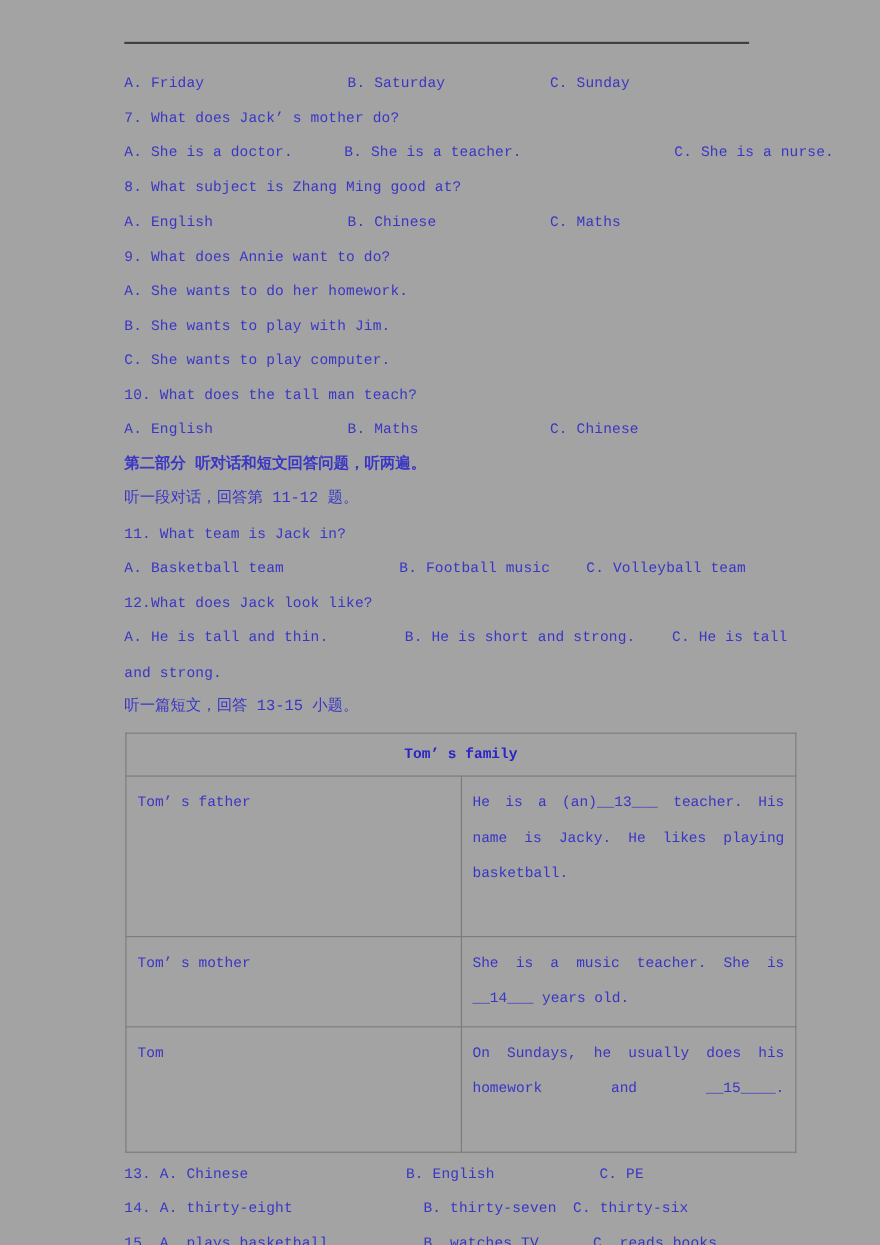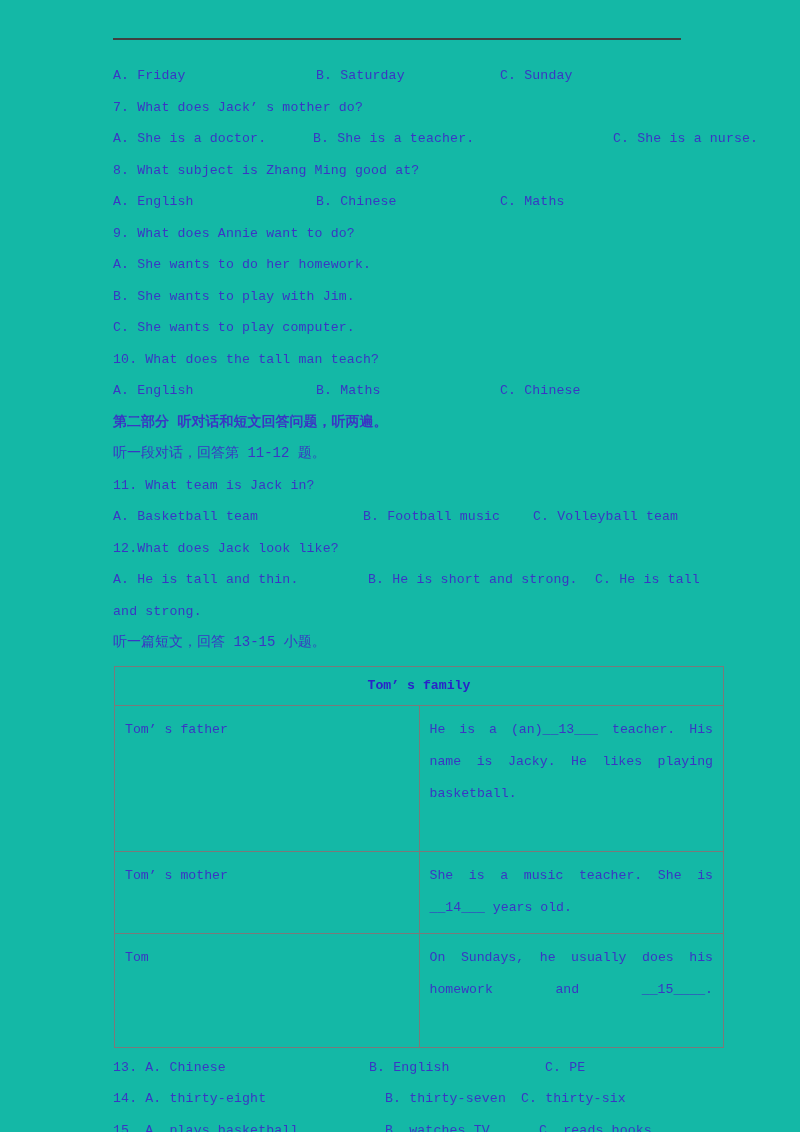--- a/index.html
+++ b/index.html
@@ -11,21 +11,21 @@
     width: 800px;
     height: 1132px;
     font-family: "Liberation Mono", "DejaVu Sans Mono", monospace;
     color: #3333bb;
     overflow: hidden;
   }
   .page {
     position: relative;
     width: 800px;
     height: 1132px;
-    background: #14b8a6;
+    background: #a3a3a3;
     box-sizing: border-box;
     padding: 0;
   }
   .content {
     position: absolute;
     left: 113px;
     top: 38px;
     width: 572px;
   }
   .header-rule {
@@ -82,21 +82,21 @@
   .c2d { left: 200px; }
   .c3e { left: 408px; }
 
   .c2f { left: 255px; }
   .c3f { left: 500px; }
 
   .c2g { left: 256px; }
   .c3g { left: 432px; }
 
   .c2h { left: 272px; }
-  .c3h { left: 482px; }
+  .c3h { left: 498px; }
 
   .c2i { left: 250px; }
   .c3i { left: 420px; }
   .c3j { left: 426px; }
 
   
   .fam-table {
     border-collapse: collapse;
     width: 610px;
     margin: 7px 0 4px 1px;

